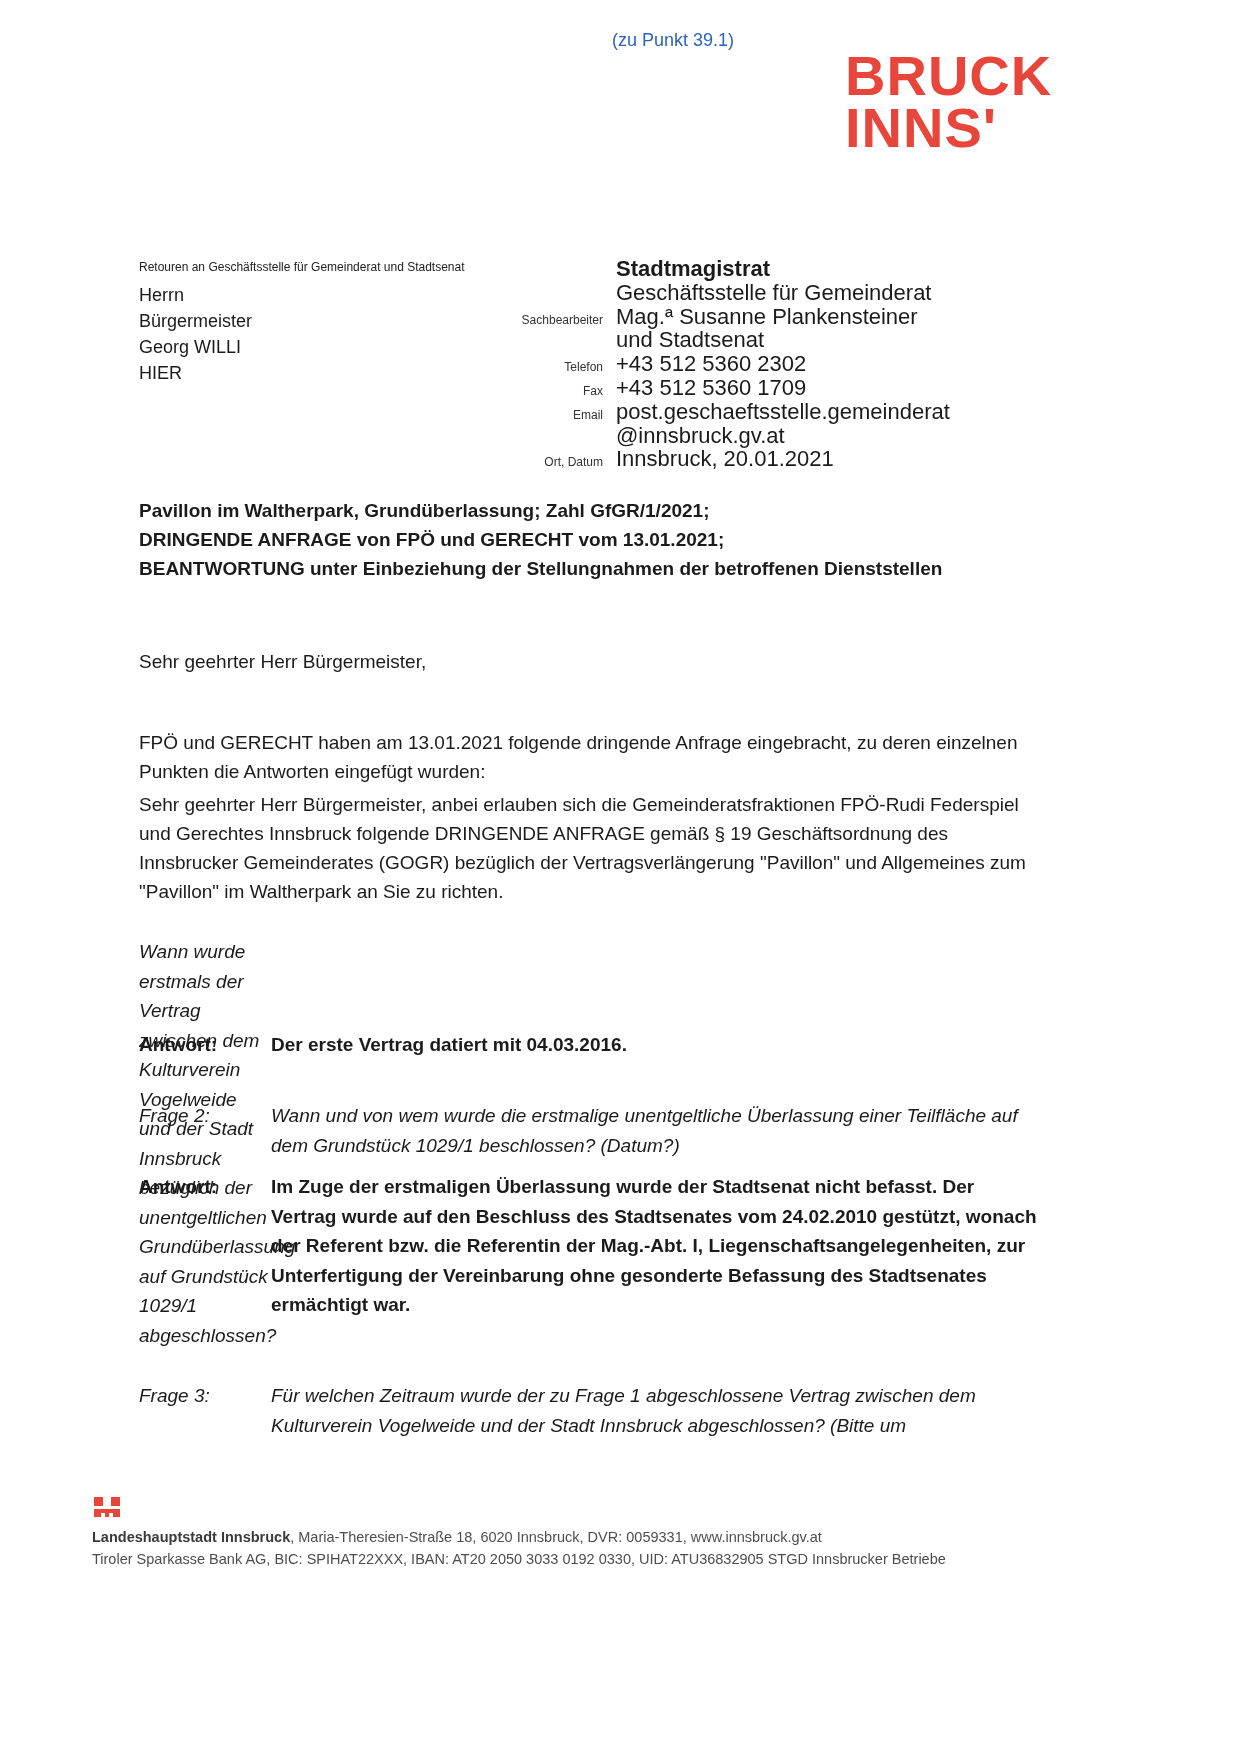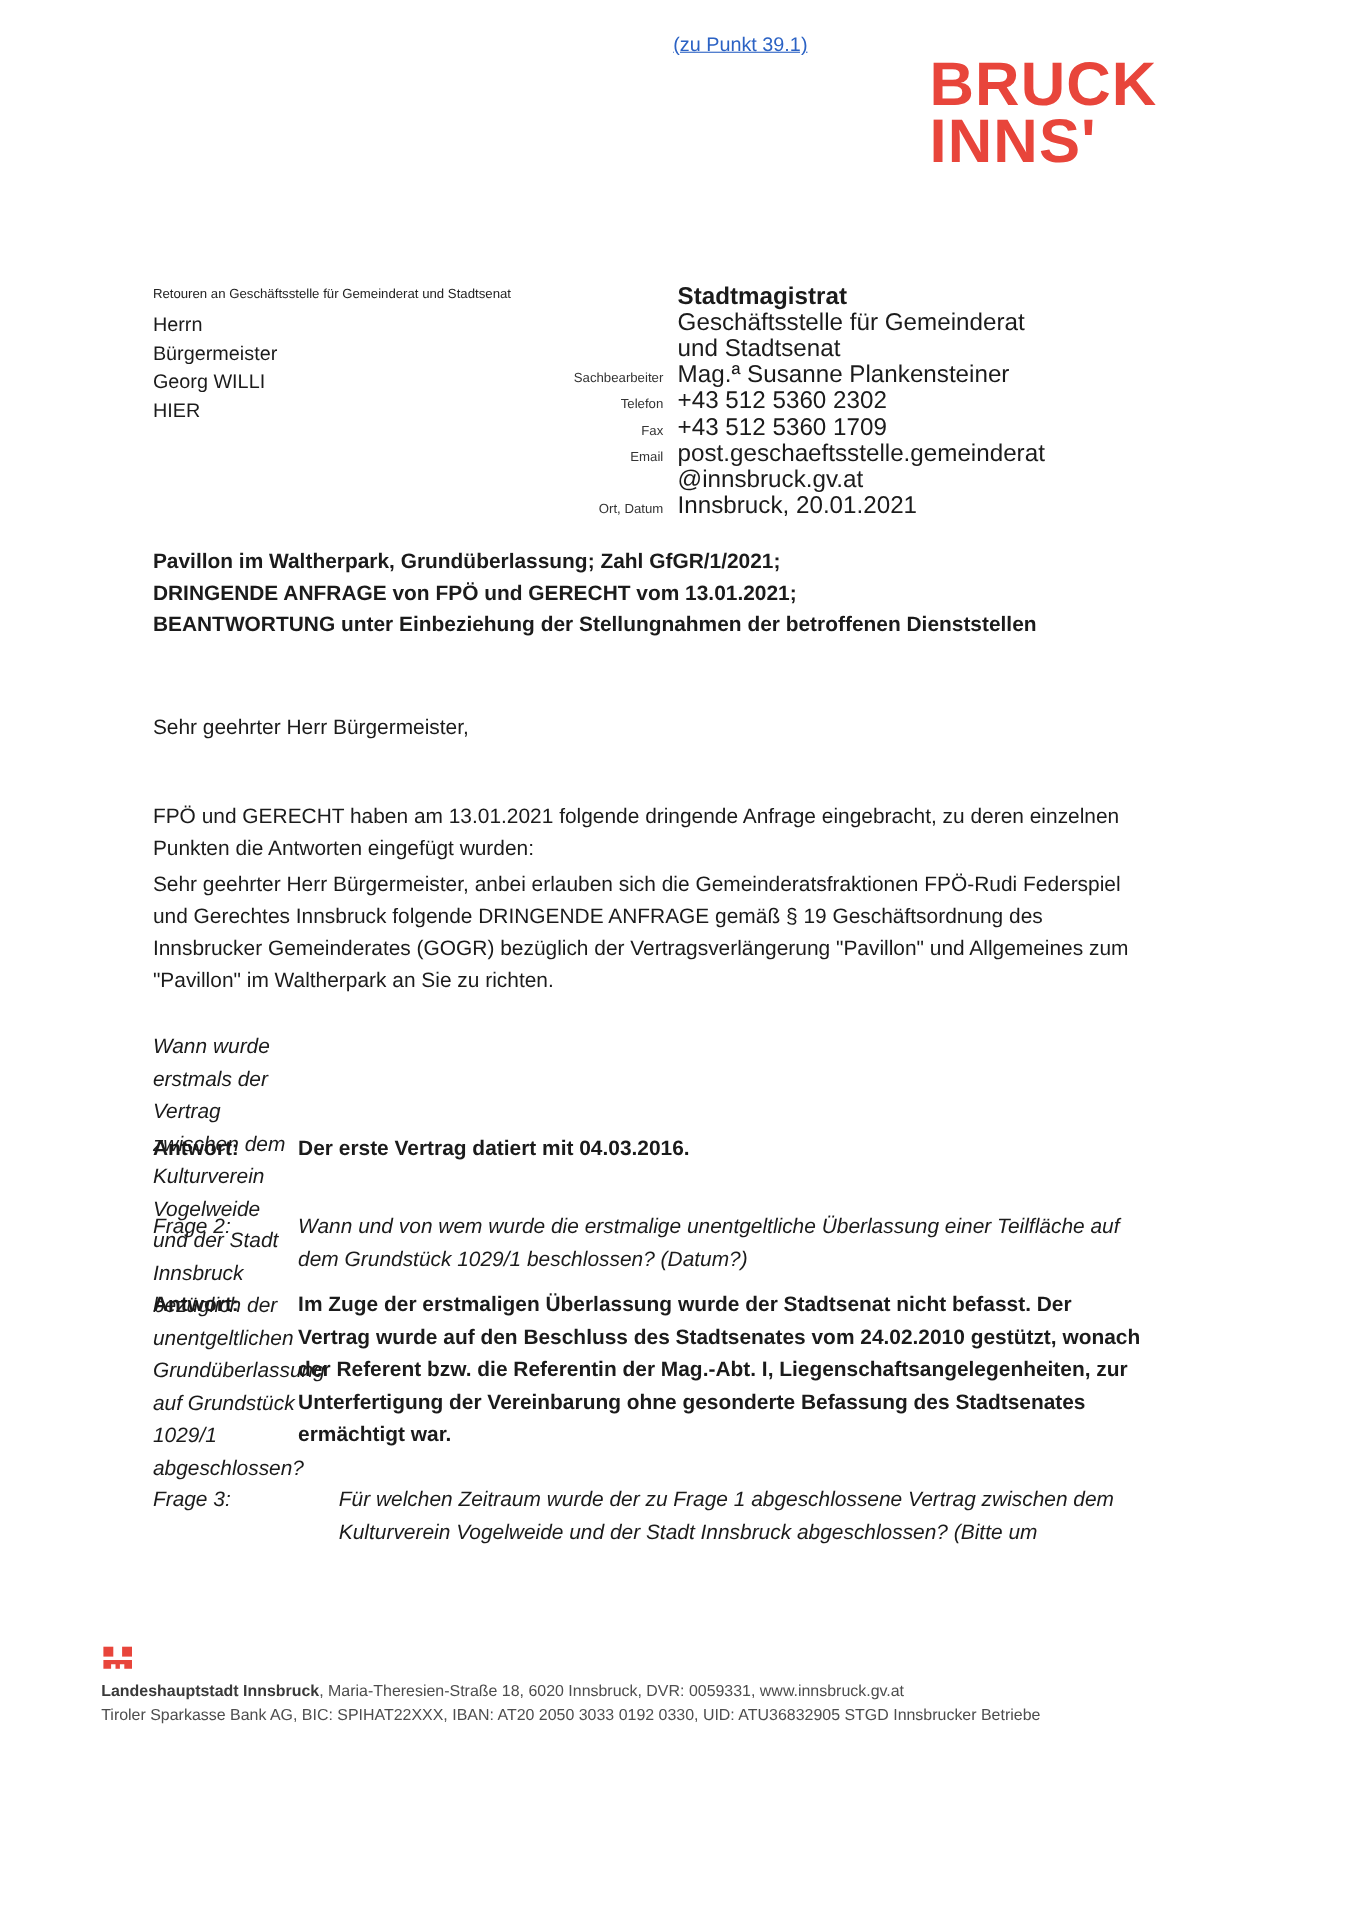--- a/index.html
+++ b/index.html
@@ -6,21 +6,21 @@
   .page{
     position:relative;
     width:1241px;height:1755px;
     background:#ffffff;
     font-family:"Liberation Sans", sans-serif;
     color:#1b1b1b;
     overflow:hidden;
   }
   .ref-note{
     position:absolute;left:612px;top:30px;
-    font-size:18px;color:#2b62c4;text-decoration:underline;
+    font-size:18px;color:#2b62c4;
   }
   .logo{
     position:absolute;left:845px;top:50px;
     font-size:56px;font-weight:800;line-height:52px;
     letter-spacing:1px;color:#e8453b;
     font-family:"Liberation Sans", sans-serif;
   }
   .recipient{
     position:absolute;left:139px;top:260px;
   }
@@ -55,21 +55,21 @@
     display:grid;grid-template-columns:132px 1fr;
     font-size:19px;line-height:29.5px;
   }
   .qa.q{font-style:italic;}
   .qa.a{font-weight:bold;}
   .qa-label{white-space:nowrap;}
   .qa1{top:937px;}
   .qa2{top:1030px;}
   .qa3{top:1101px;}
   .qa4{top:1172px;}
-  .qa5{top:1349px;gap:37px;}
+  .qa5{top:1381px;}
   .footer{
     position:absolute;left:92px;top:1490px;width:1090px;
     display:flex;align-items:flex-start;flex-direction:column;
   }
   .footer-icon{flex:0 0 30px;margin-right:12px;margin-top:2px;}
   .footer-text{font-size:14.5px;line-height:22px;color:#4d4d4d;}
   .footer-bold{font-weight:bold;color:#3a3a3a;}
 </style>
 </head>
 <body>
@@ -94,26 +94,26 @@
   <div class="sender">
     <div class="sender-row">
       <span class="sender-label"></span>
       <span class="sender-value bold">Stadtmagistrat</span>
     </div>
     <div class="sender-row">
       <span class="sender-label"></span>
       <span class="sender-value">Geschäftsstelle für Gemeinderat</span>
     </div>
     <div class="sender-row">
+      <span class="sender-label">Sachbearbeiter</span>
+      <span class="sender-value">Mag.ª Susanne Plankensteiner</span>
+    </div>
+    <div class="sender-row">
       <span class="sender-label"></span>
       <span class="sender-value">und Stadtsenat</span>
-    </div>
-    <div class="sender-row">
-      <span class="sender-label">Sachbearbeiter</span>
-      <span class="sender-value">Mag.ª Susanne Plankensteiner</span>
     </div>
     <div class="sender-row">
       <span class="sender-label">Telefon</span>
       <span class="sender-value">+43 512 5360 2302</span>
     </div>
     <div class="sender-row">
       <span class="sender-label">Fax</span>
       <span class="sender-value">+43 512 5360 1709</span>
     </div>
     <div class="sender-row">

